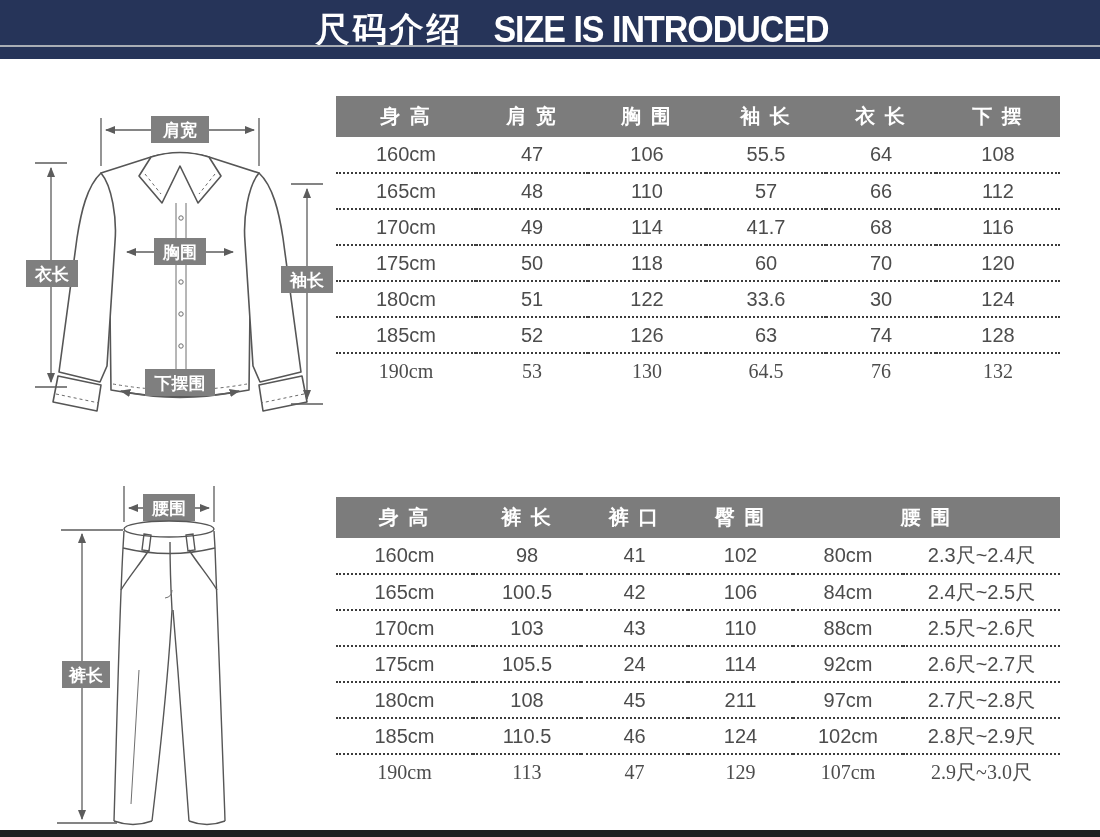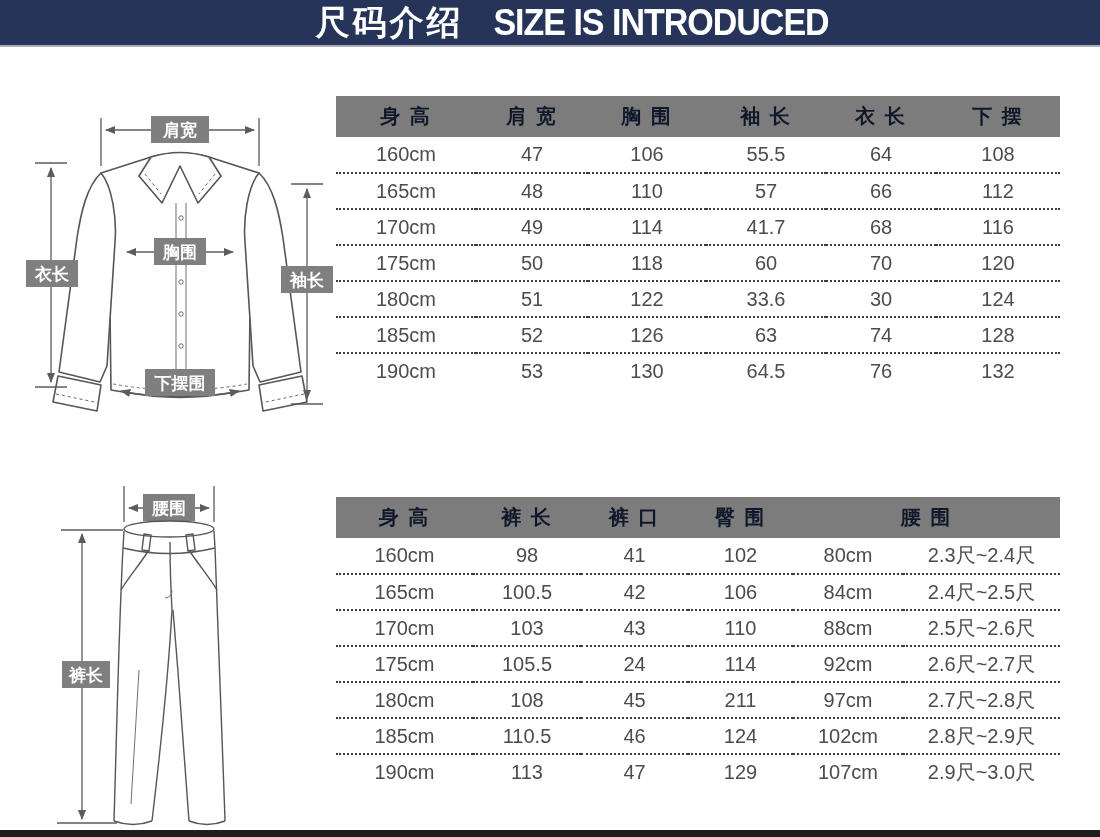--- a/index.html
+++ b/index.html
@@ -1,21 +1,21 @@
 <!DOCTYPE html>
 <html><head>
 <meta charset="utf-8">
 <style>
   * { margin:0; padding:0; box-sizing:border-box; }
   html,body { width:1100px; height:837px; background:#fff;
               font-family:"Liberation Sans", sans-serif; }
   .page { position:relative; width:1100px; height:837px; overflow:hidden; background:#fff; }
 
   
-  .banner { position:absolute; top:0; left:0; width:1100px; height:45px;
+  .banner { position:absolute; top:0; left:0; width:1100px; height:59px;
             background:#263459; display:flex; align-items:center; justify-content:center; gap:30px;padding-left:44px; }
   .banner .t-zh { color:#fff; font-size:34px; font-weight:bold; letter-spacing:3px; }
   .banner .t-en { color:#fff; font-size:34px; font-weight:bold; letter-spacing:-1px; transform:scaleY(1.08); }
   .banner-underline { position:absolute; top:45px; left:0; width:1100px; height:2px; background:#a9aeb5; }
 
   
   .figure { position:absolute; }
   .shirt-figure { left:5px;  top:60px;  width:340px; height:360px; }
   .pants-figure { left:37px; top:472px; width:300px; height:365px; }
   svg .outline { fill:#ffffff; stroke:#565656; stroke-width:1.6; stroke-linejoin:round; }
@@ -24,25 +24,25 @@
   svg .stitch  { fill:none; stroke:#6a6a6a; stroke-width:1; stroke-dasharray:3 3; }
   svg .measure { fill:none; stroke:#5c5c5c; stroke-width:1.3; }
   svg .label-box  { fill:#7f7f7f; }
   svg .label-text { fill:#ffffff; font-size:17px; font-weight:bold;
                     font-family:"Liberation Sans", sans-serif; text-anchor:middle; }
 
   
   .size-table { position:absolute; left:336px; width:724px; border-collapse:collapse; table-layout:fixed; }
   .shirt-table { top:96px; }
   .pants-table { top:497px; }
-  .size-table th { background:#7c7c7c; color:#0f172a; height:41px; font-size:20px;
+  .size-table th { background:#7c7c7c; color:#ffffff; height:41px; font-size:20px;
                    font-weight:bold; text-align:center; letter-spacing:2px; }
   .size-table td { height:36px; text-align:center; font-size:20px; color:#4c4c4c;
                    border-bottom:2px dotted #3c3c3c; }
-  .size-table tr:last-child td { border-bottom:none; }
+  .size-table tr:last-child td { border-bottom:none;font-family:Liberation Serif, serif; }
 
   .bottom-bar { position:absolute; left:0; top:830px; width:1100px; height:7px; background:#1e1e1e; }
 </style>
 </head>
 <body>
 
 <div class="page">
 
   <header class="banner">
     <span class="t-zh">尺码介绍</span>

